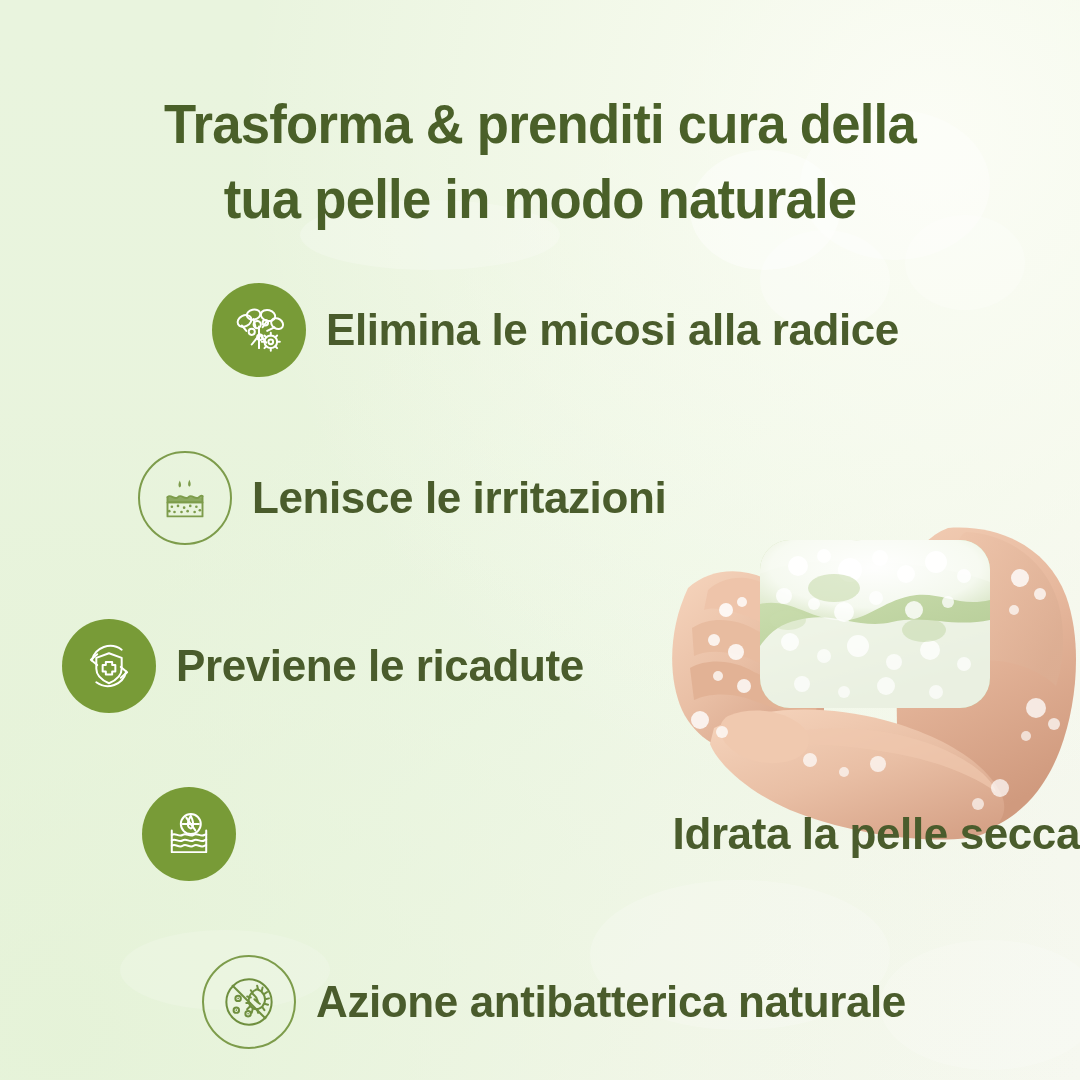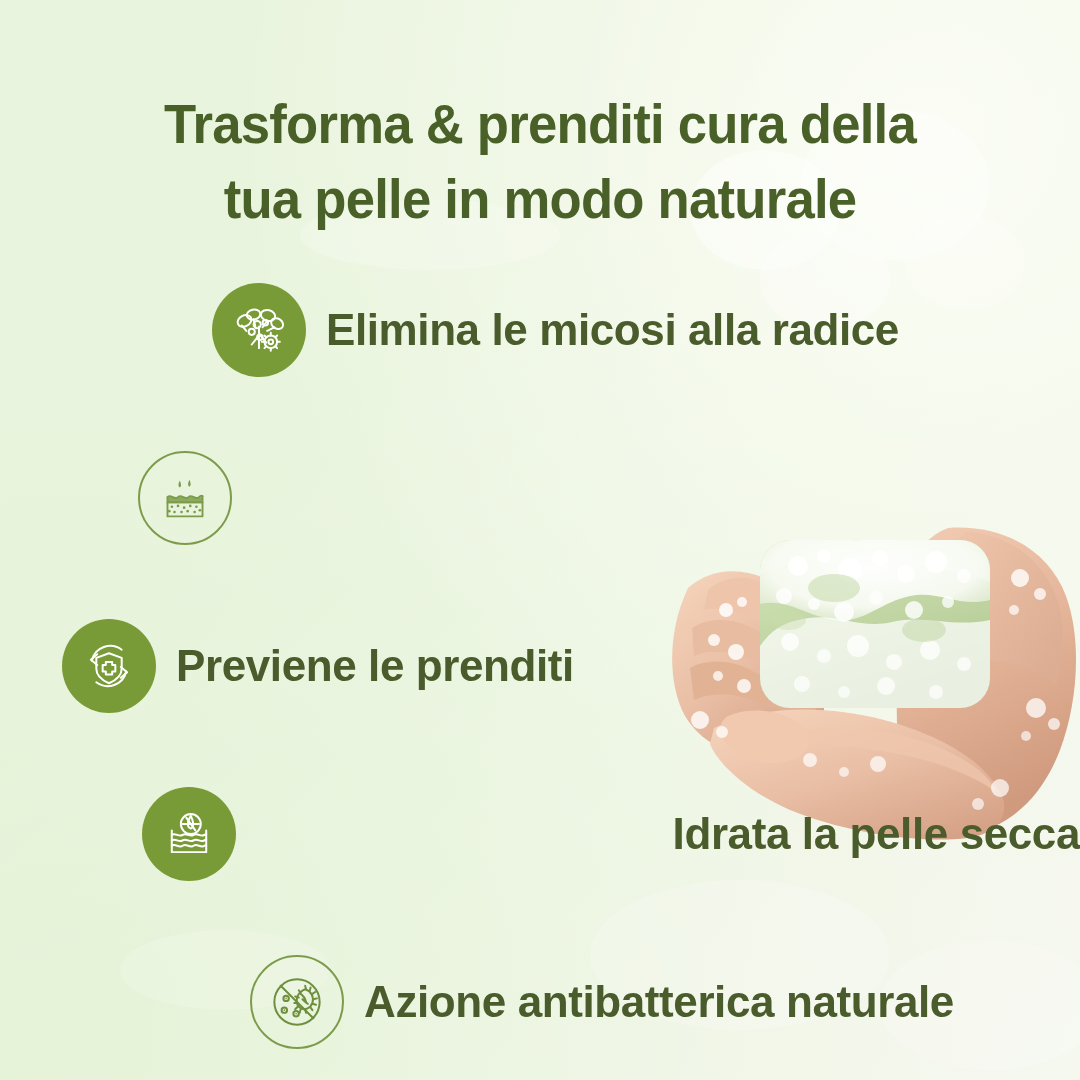--- a/index.html
+++ b/index.html
@@ -94,21 +94,21 @@
     font-weight: bold;
     letter-spacing: -0.4px;
     white-space: nowrap;
   }
 
   
   .benefit.i0 { padding-left: 212px; }
   .benefit.i1 { padding-left: 138px; }
   .benefit.i2 { padding-left: 62px;  }
   .benefit.i3 { padding-left: 142px; justify-content: space-between; }
-  .benefit.i4 { padding-left: 202px; margin-left: 48px; }
+  .benefit.i4 { padding-left: 202px; }
 
   
   .photo {
     position: absolute;
     left: 648px;
     top: 470px;
     width: 432px;
     height: 380px;
     overflow: hidden;
     pointer-events: none;
@@ -315,38 +315,39 @@
             <circle cx="45" cy="42" r="1.5"></circle>
             <circle cx="20" cy="48" r="1.5"></circle>
               <circle cx="28" cy="48" r="1.5"></circle>
             <circle cx="35" cy="47" r="1.5"></circle>
               <circle cx="43" cy="48" r="1.5"></circle>
             <circle cx="49" cy="46" r="1.5"></circle>
               <circle cx="14" cy="47" r="1.5"></circle>
           </g>
         </svg>
       </span>
+      <span class="label">Lenisce le irritazioni</span>
     </div>
 
     <div class="benefit i2">
       <span class="icon-wrap filled">
         <svg width="58" height="58" viewBox="0 0 64 64" fill="none" stroke="#ffffff" stroke-width="2.2" stroke-linecap="round" stroke-linejoin="round">
 
           <path d="M13 26 A21 21 0 0 1 46 14"></path>
           <path d="M19 19 L12 25 L19 31"></path>
           <path d="M51 38 A21 21 0 0 1 18 50"></path>
           <path d="M45 45 L52 39 L45 33"></path>
 
           <path d="M32 18 L46 23 L46 35 C46 43 39 48 32 51 C25 48 18 43 18 35 L18 23 Z"></path>
 
           <path d="M28.5 27.5 L35.5 27.5 L35.5 31 L39 31 L39 38 L35.5 38 L35.5 41.5
                    L28.5 41.5 L28.5 38 L25 38 L25 31 L28.5 31 Z"></path>
         </svg>
       </span>
-      <span class="label">Previene le prenditi</span>
+      <span class="label">Previene le ricadute</span>
     </div>
 
     <div class="benefit i3">
       <span class="icon-wrap filled">
         <svg width="58" height="58" viewBox="0 0 64 64" fill="none" stroke="#ffffff" stroke-width="2.2" stroke-linecap="round" stroke-linejoin="round">
 
           <circle cx="34" cy="21" r="11"></circle>
           <path d="M34 12 C31 17 30 20 31 23 C32 26 35 27 36 24 C37 21 36 16 34 12 Z"></path>
           <path d="M25 21 L43 21"></path>
           <path d="M29 14 L39 28"></path>

